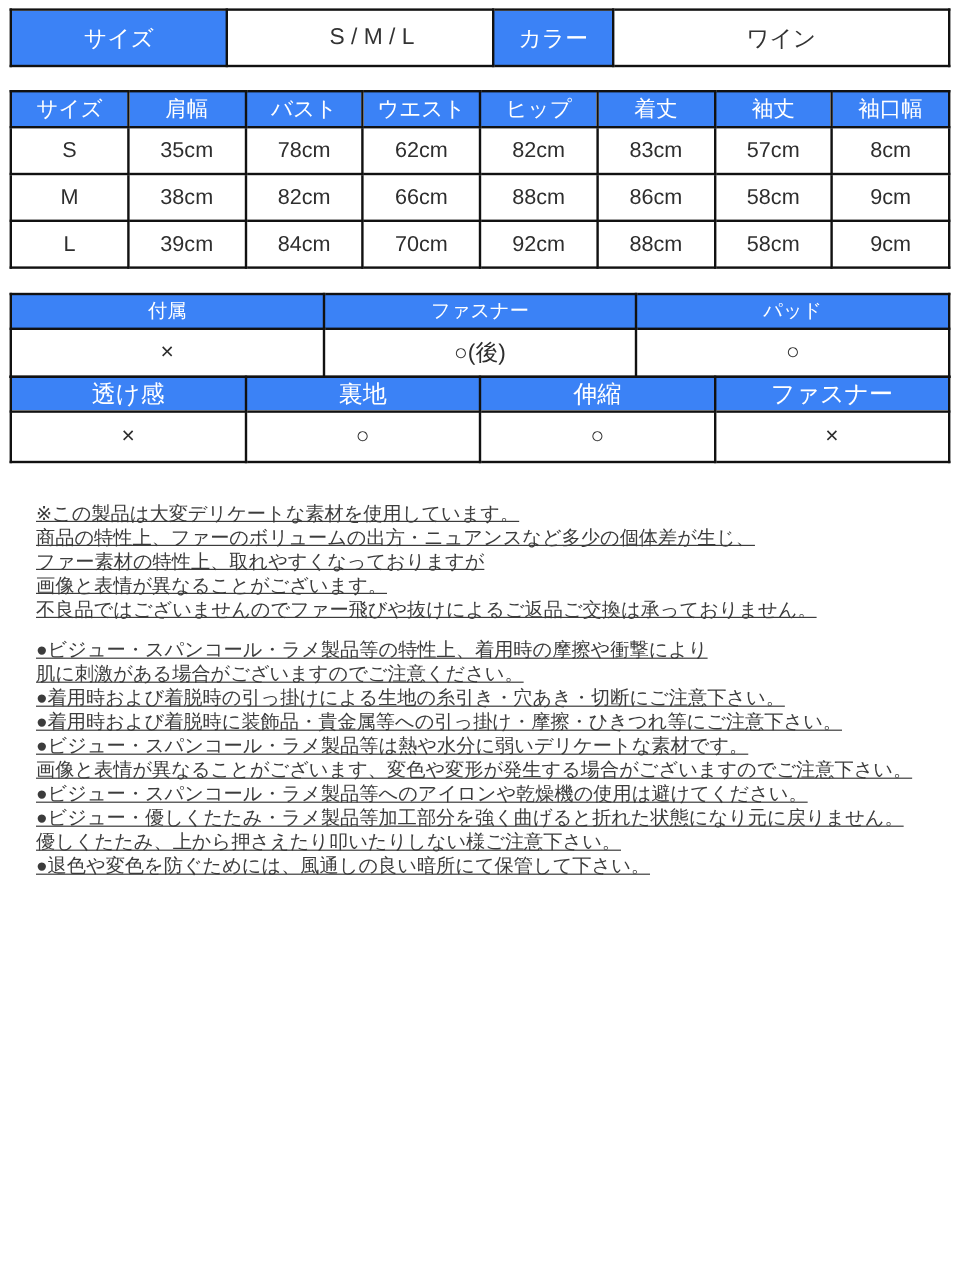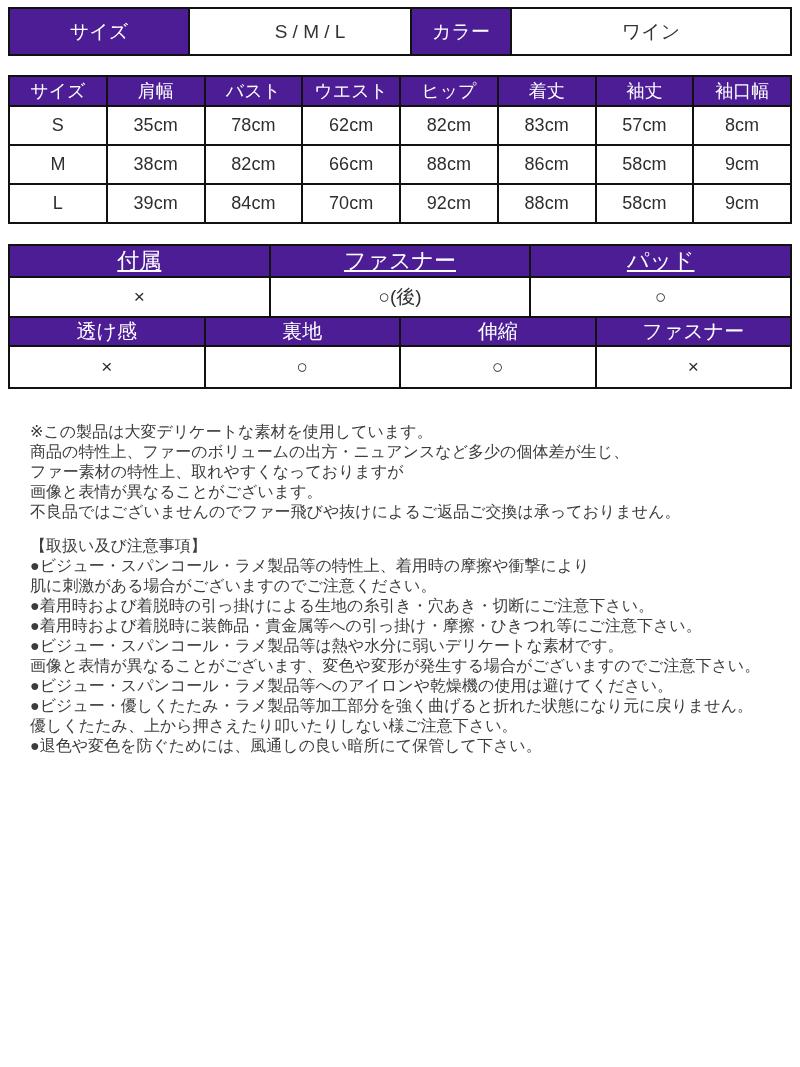--- a/index.html
+++ b/index.html
@@ -4,39 +4,39 @@
 <style>
   html,body{margin:0;padding:0;}
   body{
     width:800px;height:1067px;background:#ffffff;
     font-family:"Liberation Sans","DejaVu Sans",sans-serif;
     color:#333333;
   }
   .page{padding:7px 8px 0 8px;}
   table{border-collapse:collapse;table-layout:fixed;width:784px;}
   td,th{border:2px solid #111111;text-align:center;vertical-align:middle;padding:0;overflow:hidden;}
-  .hd{background:#4c1d95;color:#ffffff;font-weight:normal;}
+  .hd{background:#3b82f6;color:#ffffff;font-weight:normal;}
   
   .info-table td{height:45px;font-size:19px;}
   .info-table .c-label{width:178px;}
   .info-table .c-sizes{width:200px;padding-left:20px;}
   .info-table .c-colorlabel{width:98px;}
   
   .meas-table{margin-top:19px;}
   .meas-table th{height:28px;font-size:18px;}
   .meas-table td{height:37px;font-size:18px;color:#2e2e2e;}
   
   .feat1{margin-top:20px;}
-  .feat1 th{height:27px;font-size:22px;text-decoration:underline;}
+  .feat1 th{height:27px;font-size:16px;}
   .feat1 td{height:38px;font-size:19px;color:#2e2e2e;}
   .feat2{margin-top:-2px;}
   .feat2 th{height:27px;font-size:20px;}
   .feat2 td{height:40px;font-size:19px;color:#2e2e2e;}
   
-  .notes{margin:33px 0 0 22px;font-size:16px;line-height:20px;color:#3c3c3c;}
+  .notes{margin:33px 0 0 22px;font-size:16px;line-height:20px;color:#3c3c3c;text-decoration:underline;}
   .notes div{white-space:nowrap;}
   .handling{margin-top:14px;}
 </style>
 </head>
 <body>
 
 <div class="page">
 
   <table class="info-table">
     <tbody>
@@ -127,21 +127,20 @@
     </table>
 
   <div class="notes">
     <div>※この製品は大変デリケートな素材を使用しています。</div>
     <div>商品の特性上、ファーのボリュームの出方・ニュアンスなど多少の個体差が生じ、</div>
     <div>ファー素材の特性上、取れやすくなっておりますが</div>
     <div>画像と表情が異なることがございます。</div>
     <div>不良品ではございませんのでファー飛びや抜けによるご返品ご交換は承っておりません。</div>
 
     <div class="handling">
-      <div>【取扱い及び注意事項】</div>
       <div>●ビジュー・スパンコール・ラメ製品等の特性上、着用時の摩擦や衝撃により</div>
       <div>肌に刺激がある場合がございますのでご注意ください。</div>
       <div>●着用時および着脱時の引っ掛けによる生地の糸引き・穴あき・切断にご注意下さい。</div>
       <div>●着用時および着脱時に装飾品・貴金属等への引っ掛け・摩擦・ひきつれ等にご注意下さい。</div>
       <div>●ビジュー・スパンコール・ラメ製品等は熱や水分に弱いデリケートな素材です。</div>
       <div>画像と表情が異なることがございます、変色や変形が発生する場合がございますのでご注意下さい。</div>
       <div>●ビジュー・スパンコール・ラメ製品等へのアイロンや乾燥機の使用は避けてください。</div>
       <div>●ビジュー・優しくたたみ・ラメ製品等加工部分を強く曲げると折れた状態になり元に戻りません。</div>
       <div>優しくたたみ、上から押さえたり叩いたりしない様ご注意下さい。</div>
       <div>●退色や変色を防ぐためには、風通しの良い暗所にて保管して下さい。</div>

